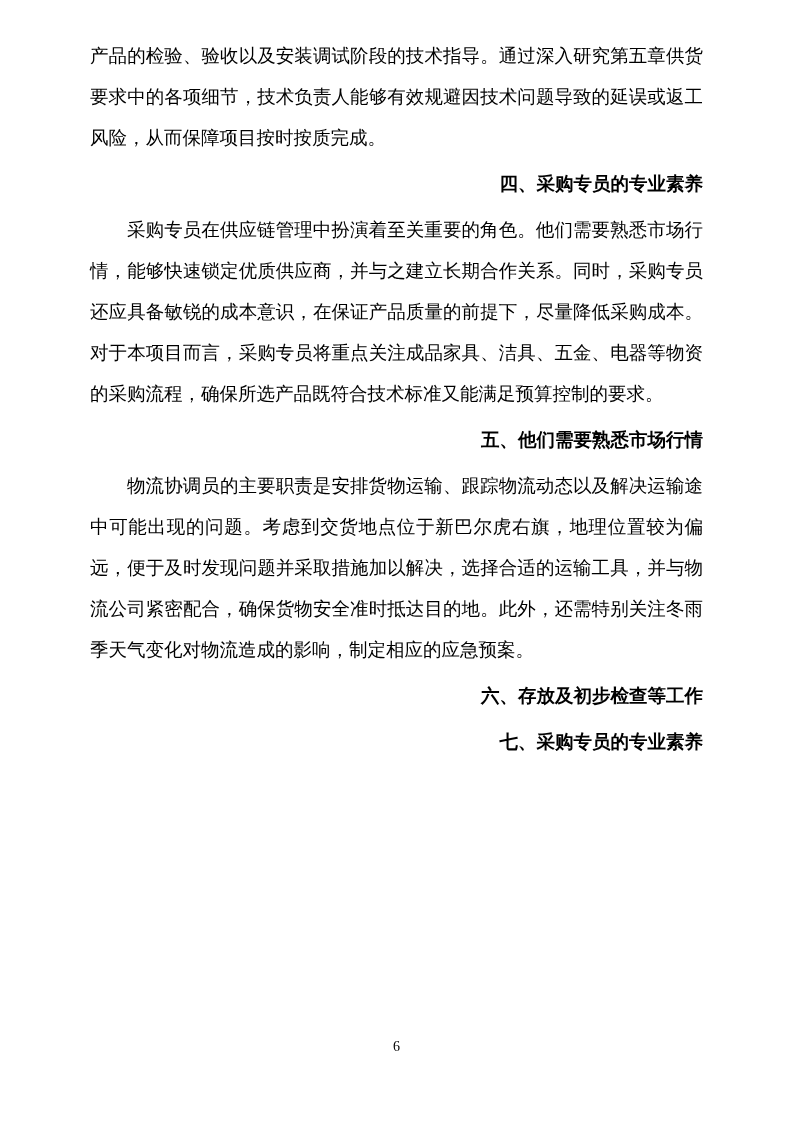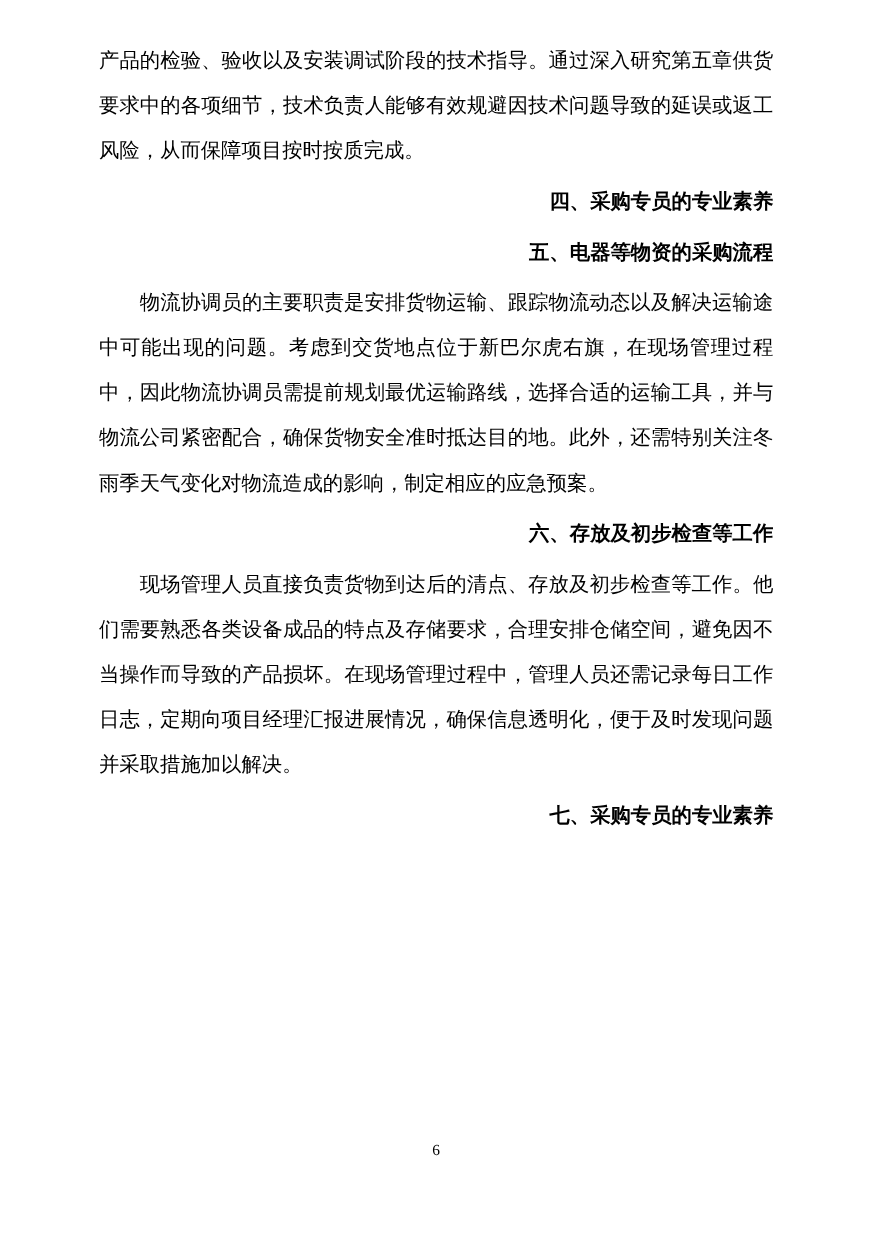--- a/index.html
+++ b/index.html
@@ -48,20 +48,20 @@
     color: #000000;
   }
 </style>
 </head>
 <body>
 
 <div class="page">
   <div class="doc" id="doc-body">
       <p class="body-noindent">产品的检验、验收以及安装调试阶段的技术指导。通过深入研究第五章供货要求中的各项细节，技术负责人能够有效规避因技术问题导致的延误或返工风险，从而保障项目按时按质完成。</p>
       <p class="heading">四、采购专员的专业素养</p>
-      <p class="heading">五、电器等物资的采购流程</p>
-      <p class="body-indent">物流协调员的主要职责是安排货物运输、跟踪物流动态以及解决运输途中可能出现的问题。考虑到交货地点位于新巴尔虎右旗，在现场管理过程中，因此物流协调员需提前规划最优运输路线，选择合适的运输工具，并与物流公司紧密配合，确保货物安全准时抵达目的地。此外，还需特别关注冬雨季天气变化对物流造成的影响，制定相应的应急预案。</p>
+      <p class="body-indent">采购专员在供应链管理中扮演着至关重要的角色。他们需要熟悉市场行情，能够快速锁定优质供应商，并与之建立长期合作关系。同时，采购专员还应具备敏锐的成本意识，在保证产品质量的前提下，尽量降低采购成本。对于本项目而言，采购专员将重点关注成品家具、洁具、五金、电器等物资的采购流程，确保所选产品既符合技术标准又能满足预算控制的要求。</p>
+      <p class="heading">五、他们需要熟悉市场行情</p>
+      <p class="body-indent">物流协调员的主要职责是安排货物运输、跟踪物流动态以及解决运输途中可能出现的问题。考虑到交货地点位于新巴尔虎右旗，地理位置较为偏远，便于及时发现问题并采取措施加以解决，选择合适的运输工具，并与物流公司紧密配合，确保货物安全准时抵达目的地。此外，还需特别关注冬雨季天气变化对物流造成的影响，制定相应的应急预案。</p>
       <p class="heading">六、存放及初步检查等工作</p>
-      <p class="body-indent">现场管理人员直接负责货物到达后的清点、存放及初步检查等工作。他们需要熟悉各类设备成品的特点及存储要求，合理安排仓储空间，避免因不当操作而导致的产品损坏。在现场管理过程中，管理人员还需记录每日工作日志，定期向项目经理汇报进展情况，确保信息透明化，便于及时发现问题并采取措施加以解决。</p>
       <p class="heading">七、采购专员的专业素养</p>
     </div>
   <div class="page-number">6</div>
 </div>
 
 </body></html>

